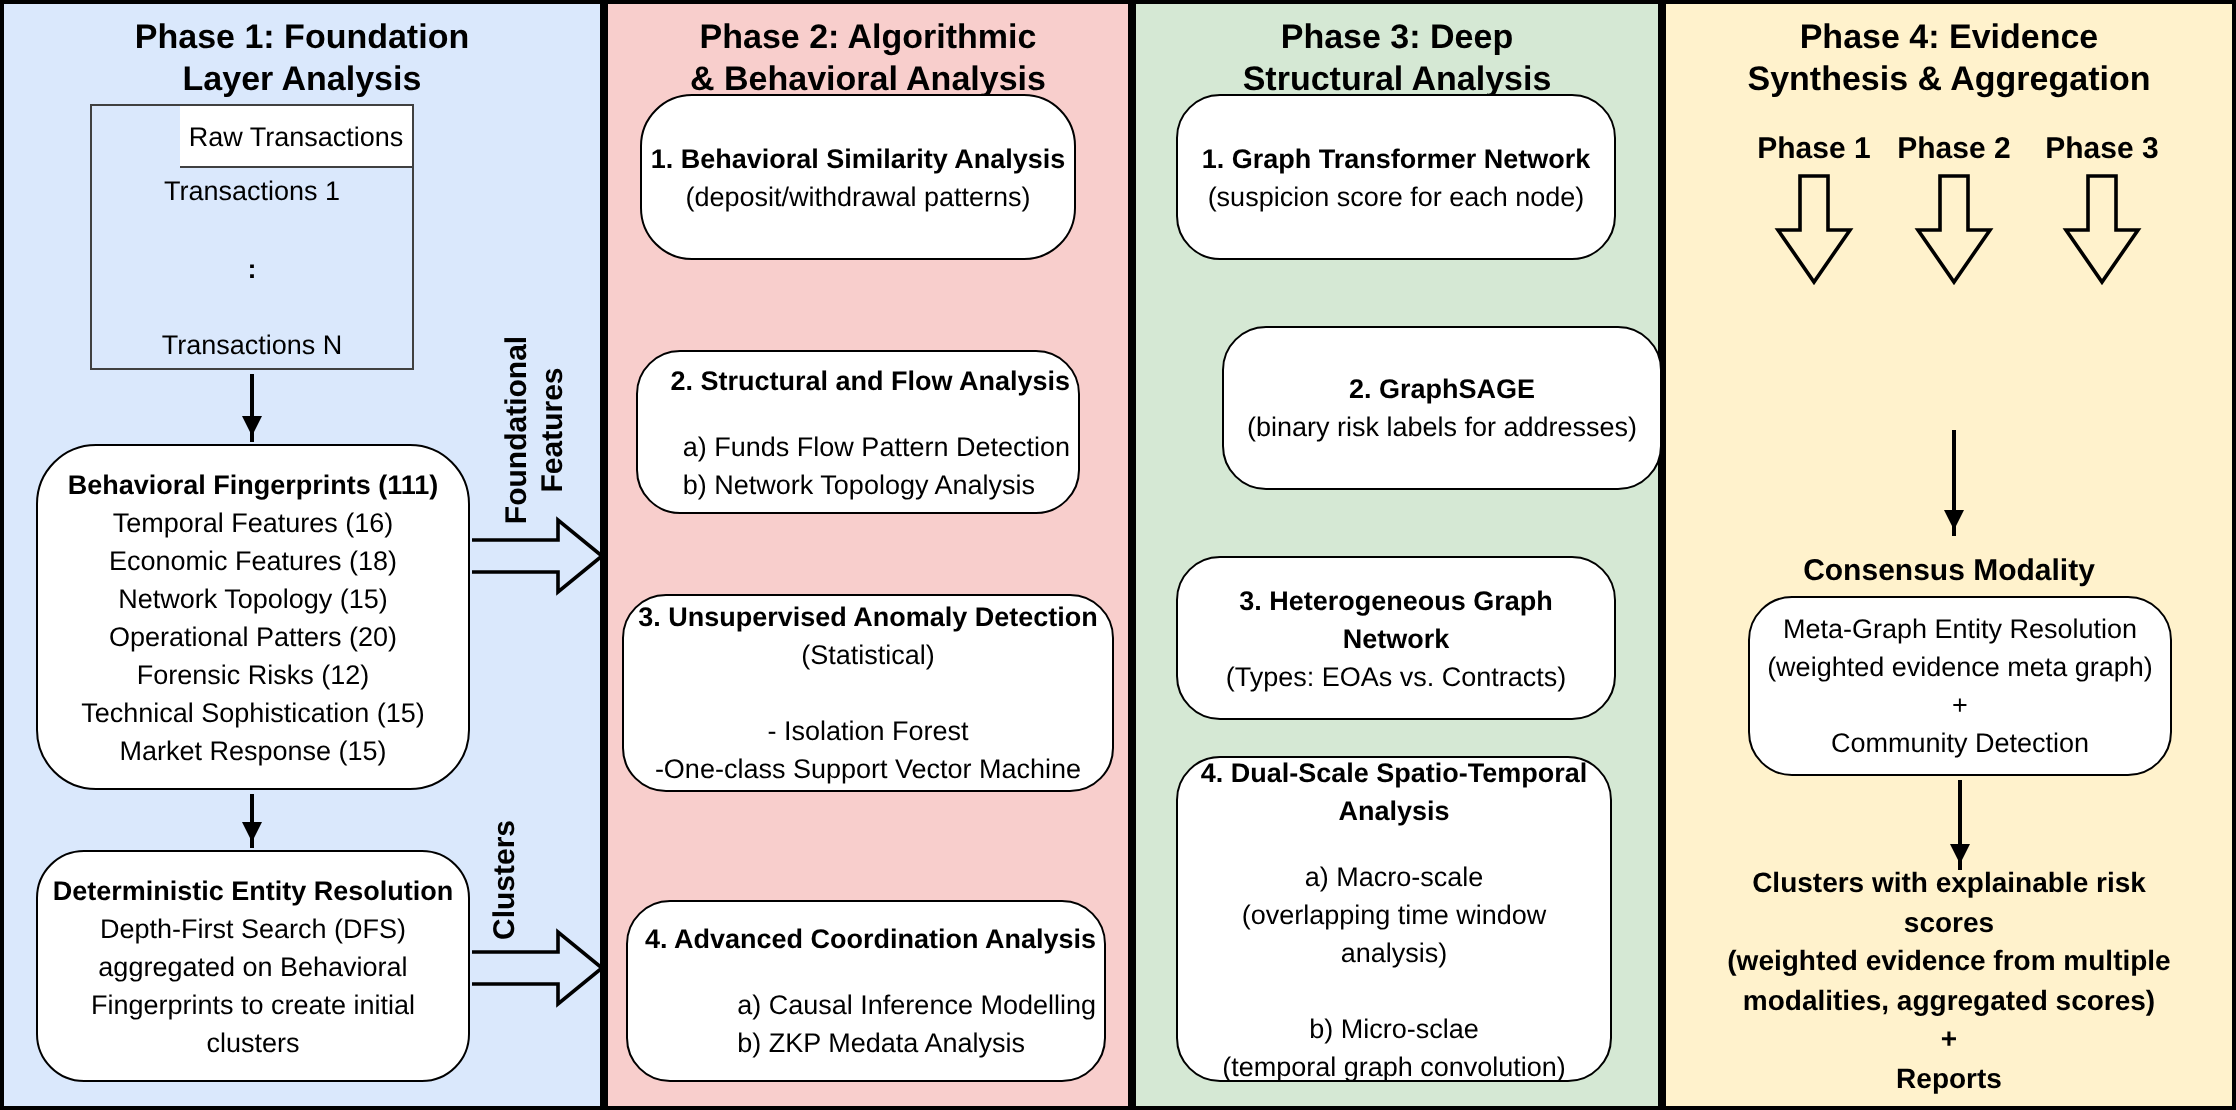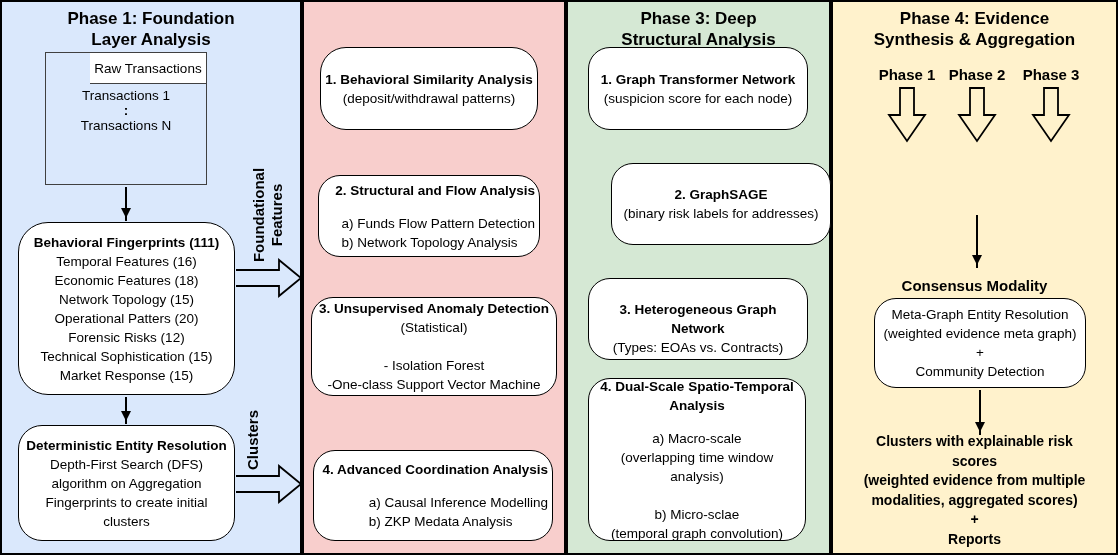--- a/index.html
+++ b/index.html
@@ -23,21 +23,21 @@
             white-space:pre-line; transform:rotate(-90deg); }
   .hlabel { font-weight:bold; font-size:15px; text-align:center; }
   .varrow { width:1.7px; background:#000; }
   .varrow::after { content:""; position:absolute; left:50%; transform:translateX(-50%);
                    bottom:-2px; width:0; height:0; border:5px solid transparent;
                    border-top:10px solid #000; }
   .ttable { border:1.5px solid #404040; display:flex; flex-direction:column;
             font-size:13.5px; text-align:center; }
   .thead { background:#fff; border-bottom:1.5px solid #404040; height:30px;
            display:flex; align-items:center; justify-content:center;margin-left:44px; }
-  .tbody { flex:1; display:flex; flex-direction:column; justify-content:flex-start;
+  .tbody { flex:1; display:flex; flex-direction:column; justify-content:space-between;
            padding:4px 0; }
   .tbody .colon { font-weight:bold; }
   .outtext { font-weight:bold; font-size:14px; line-height:19.5px; text-align:center;
              white-space:pre-line; }
 </style>
 </head>
 <body>
 
 <div class="canvas">
 
@@ -69,38 +69,40 @@
 Forensic Risks (12)
 Technical Sophistication (15)
 Market Response (15)</div>
   </div>
 
   <div class="abs varrow" style="left:125px; top:397px; height:27px;"></div>
 
   <div class="abs rbox" style="left:18px; top:425px; width:217px; height:116px; border-radius:24px;">
     <div class="t">Deterministic Entity Resolution</div>
     <div class="b">Depth-First Search (DFS)
-algorithm on Aggregation
+aggregated on Behavioral
 Fingerprints to create initial
 clusters</div>
   </div>
 
   <div class="abs vlabel" style="left:198px; top:197px; width:140px; height:36px;">Foundational
 Features</div>
 
   <svg class="abs" style="left:236px; top:257px;" width="67" height="42" viewBox="0 0 67 42">
     <path d="M0,13 L43,13 L43,3 L65,21 L43,39 L43,29 L0,29" fill="none" stroke="#000" stroke-width="1.8"></path>
   </svg>
 
   <div class="abs vlabel" style="left:199px; top:430px; width:110px; height:20px;">Clusters</div>
 
   <svg class="abs" style="left:236px; top:463px;" width="67" height="42" viewBox="0 0 67 42">
     <path d="M0,13 L43,13 L43,3 L65,21 L43,39 L43,29 L0,29" fill="none" stroke="#000" stroke-width="1.8"></path>
   </svg>
 
+  <div class="abs ptitle" style="left:304px; top:8px; width:260px;">Phase 2: Algorithmic
+&amp; Behavioral Analysis</div>
 
   <div class="abs rbox" style="left:320px; top:47px; width:218px; height:83px;border-radius:26px;">
     <div class="t">1. Behavioral Similarity Analysis</div>
     <div class="b">(deposit/withdrawal patterns)</div>
   </div>
 
   <div class="abs rbox left gap" style="left:318px; top:175px; width:222px; height:82px;">
     <div class="t">2. Structural and Flow Analysis</div>
     <div class="b">a) Funds Flow Pattern Detection
 b) Network Topology Analysis</div>
@@ -126,21 +128,21 @@
   <div class="abs rbox" style="left:588px; top:47px; width:220px; height:83px;">
     <div class="t">1. Graph Transformer Network</div>
     <div class="b">(suspicion score for each node)</div>
   </div>
 
   <div class="abs rbox" style="left:611px; top:163px; width:220px; height:82px;">
     <div class="t">2. GraphSAGE</div>
     <div class="b">(binary risk labels for addresses)</div>
   </div>
 
-  <div class="abs rbox" style="left:588px; top:278px; width:220px; height:82px;justify-content:flex-end;">
+  <div class="abs rbox" style="left:588px; top:278px; width:220px; height:82px;">
     <div class="t">3. Heterogeneous Graph
 Network</div>
     <div class="b">(Types: EOAs vs. Contracts)</div>
   </div>
 
   <div class="abs rbox gap" style="left:588px; top:378px; width:218px; height:163px;">
     <div class="t">4. Dual-Scale Spatio-Temporal
 Analysis</div>
     <div class="b">a) Macro-scale
 (overlapping time window analysis)

